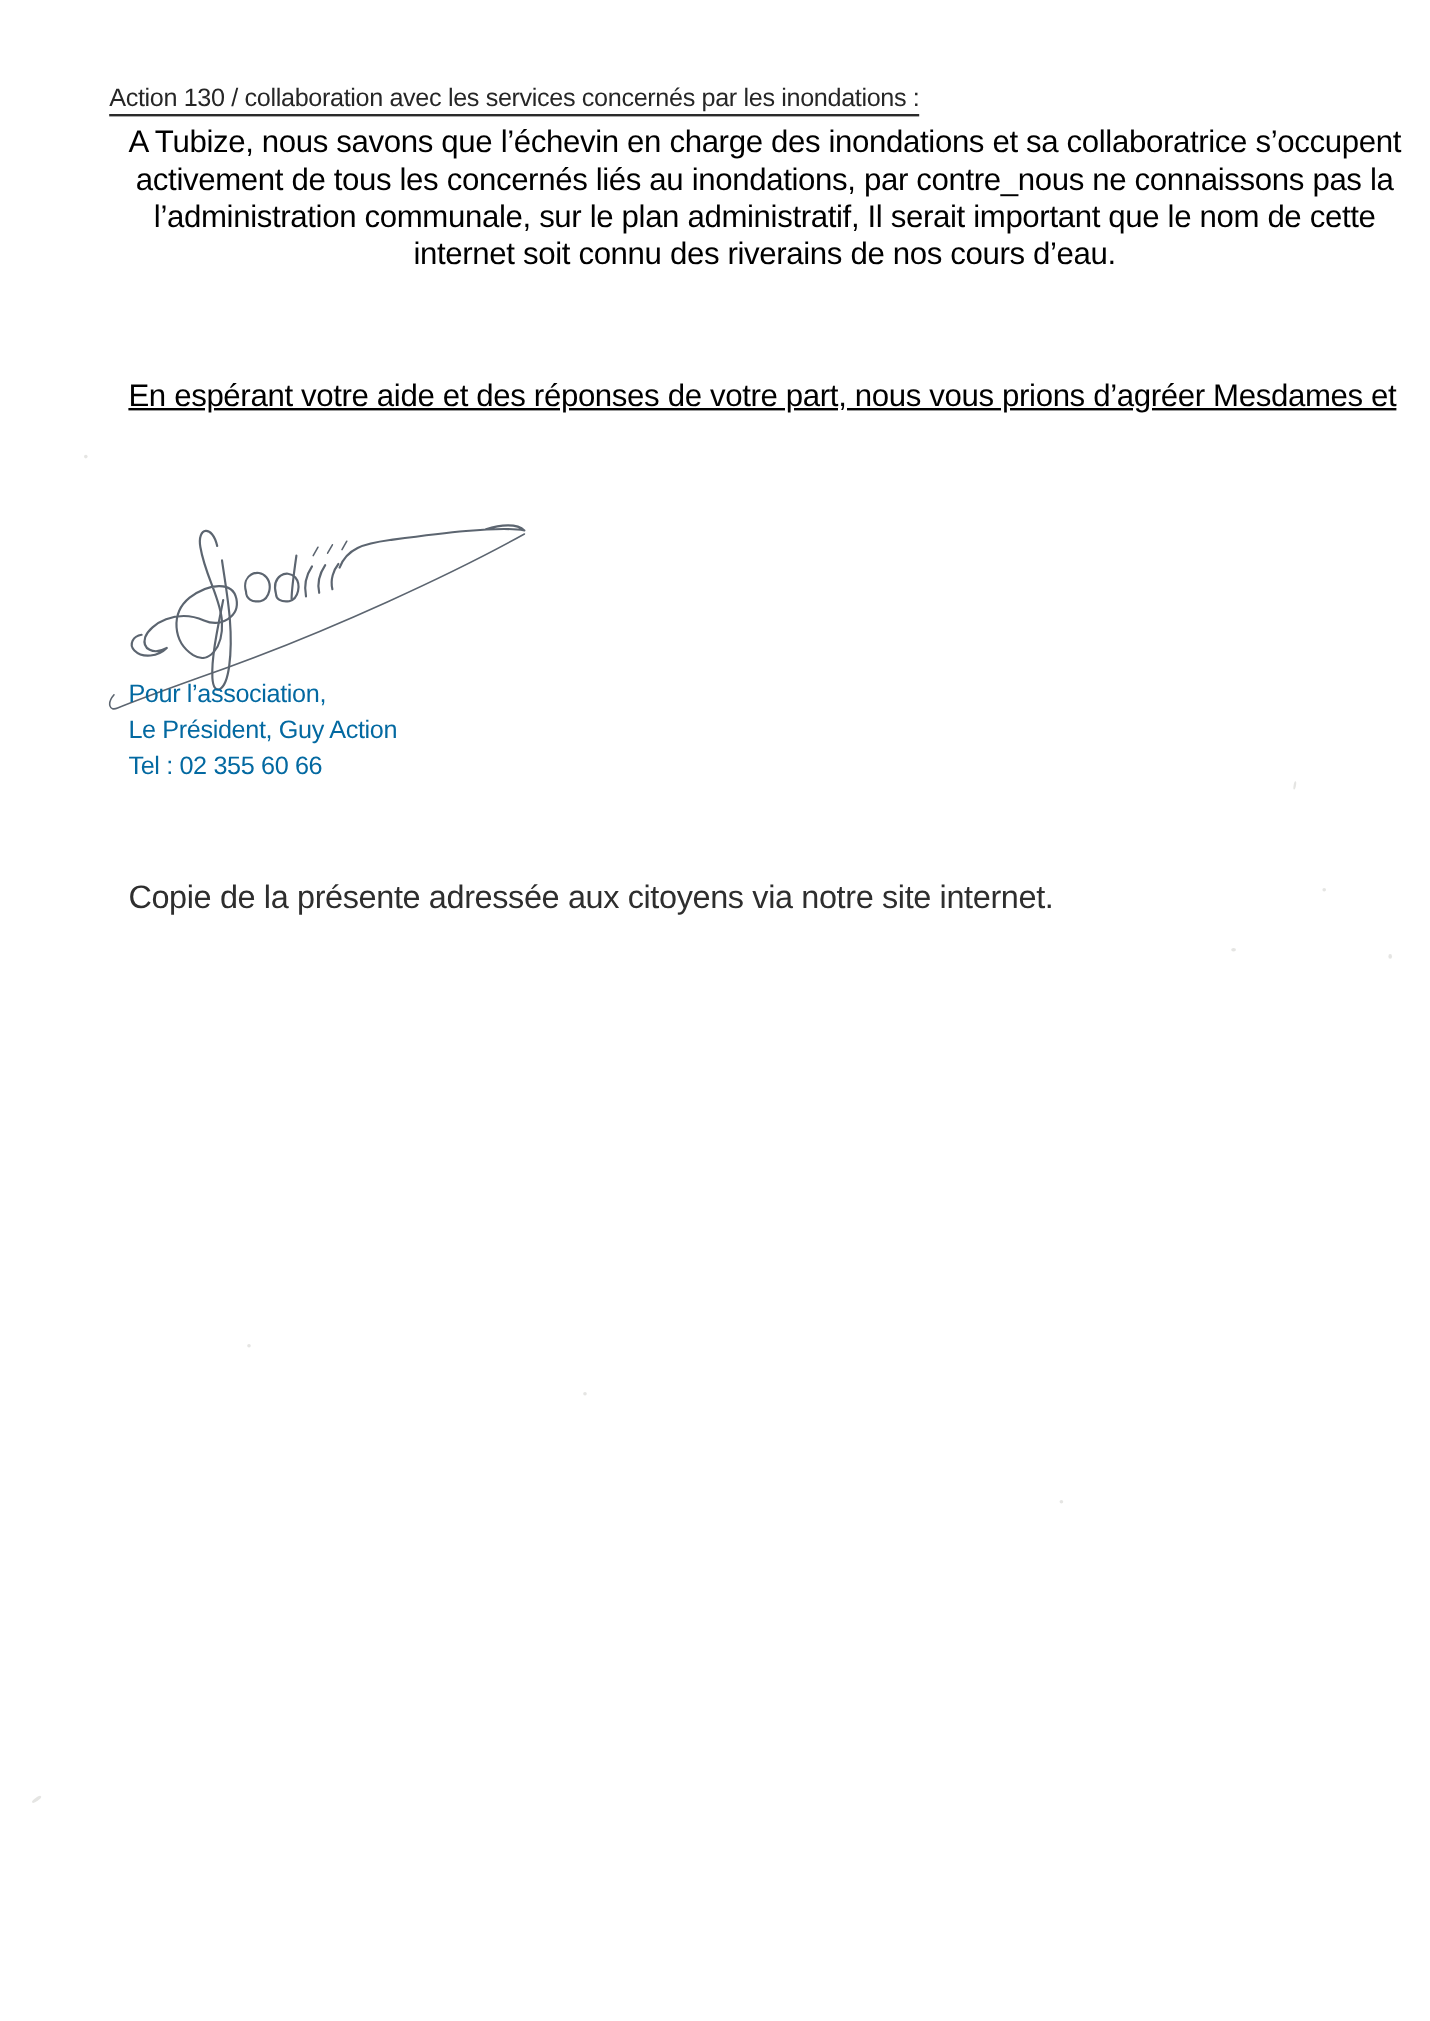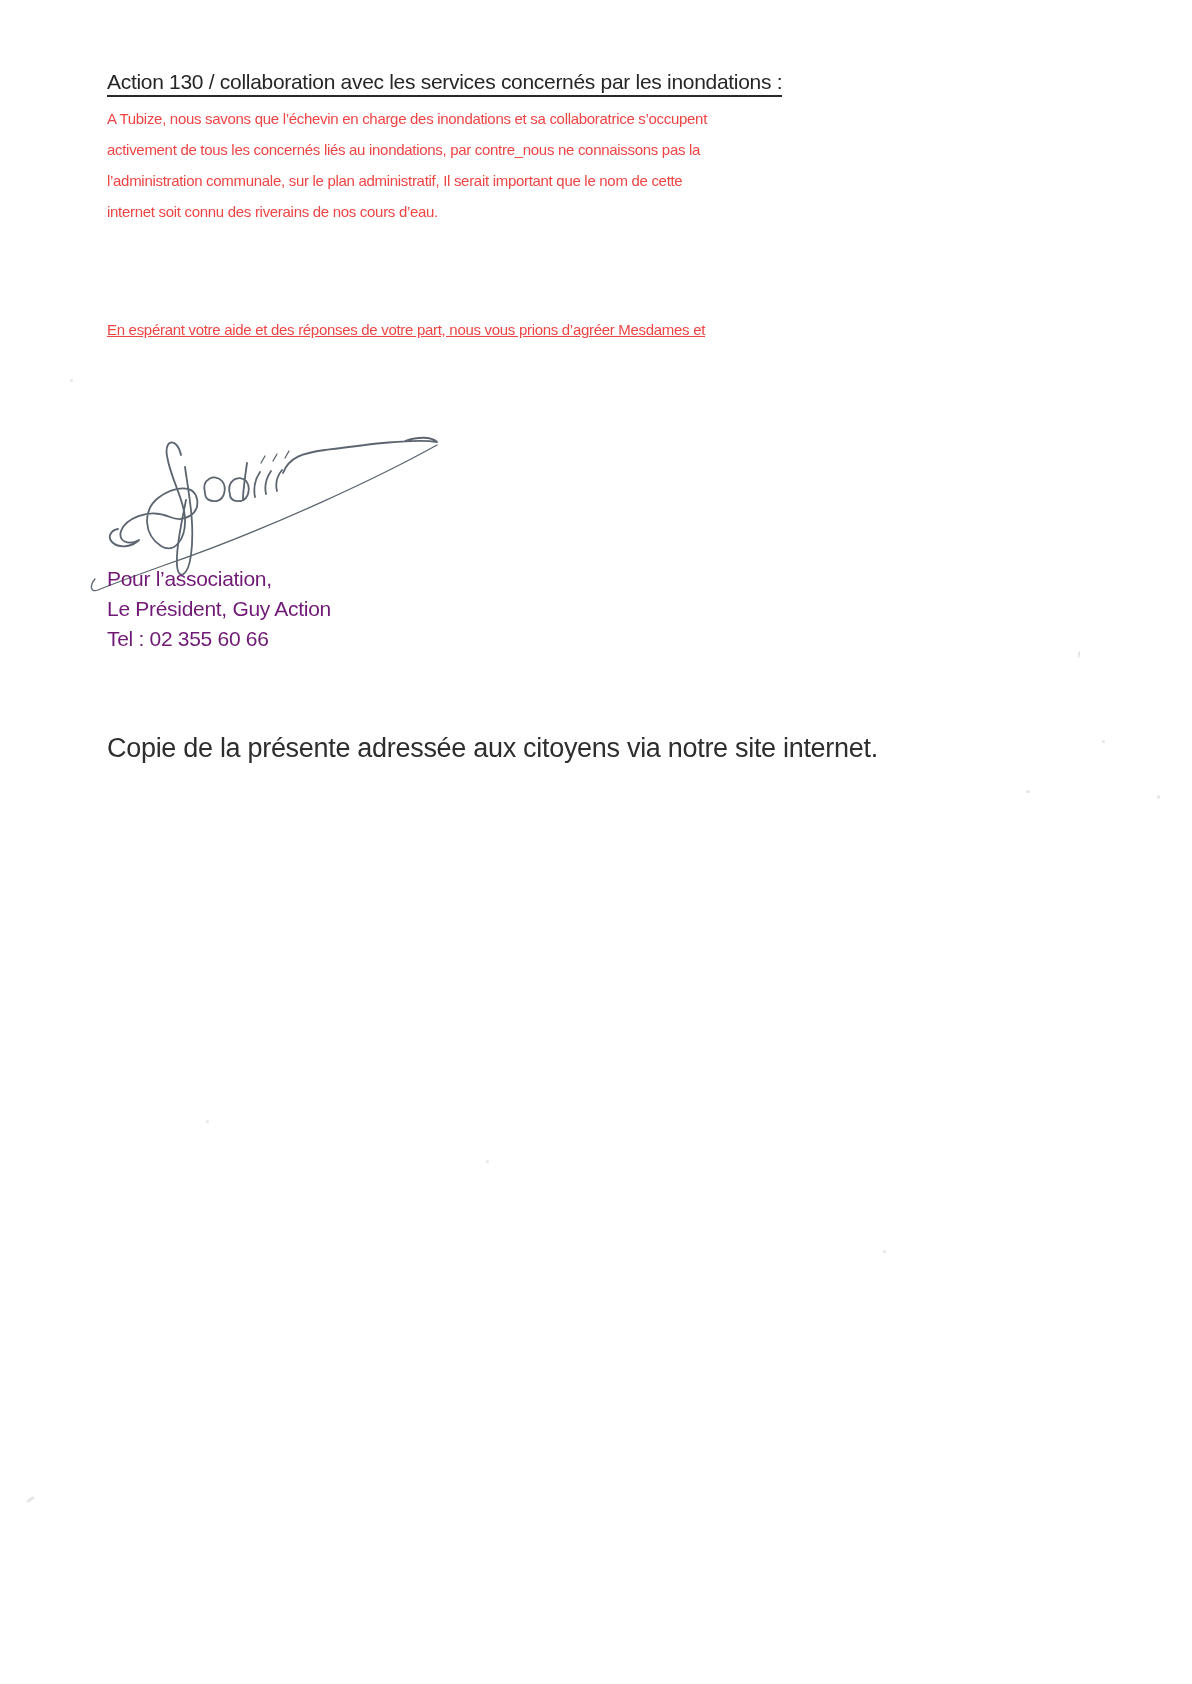--- a/index.html
+++ b/index.html
@@ -11,50 +11,51 @@
     position: relative;
     width: 1192px;
     height: 1684px;
     background: #ffffff;
     overflow: hidden;
     font-family: "Liberation Sans", sans-serif;
     color: #2e2e2e;
   }
   .heading {
     position: absolute;
-    left: 107px;
+    left: 91px;
     top: 70px;
     font-size: 21px;
     letter-spacing: -0.3px;
     color: #262626;
     white-space: nowrap;
   }
   .heading .heading-text {
     border-bottom: 2px solid #2a2a2a;
     padding-bottom: 2px;
   }
   .para {
     position: absolute;
     left: 107px;
-    font-size: 15px;
+    font-size: 26px;
     letter-spacing: -0.3px;
     line-height: 31px;
-    color: #ef4444;
+    color: #000000;
     white-space: nowrap;
+    text-align: center;
   }
   .para-1 { top: 103px; }
   .para-2 { top: 314px; text-decoration: underline; }
   .signoff {
     position: absolute;
     left: 107px;
     top: 564px;
     font-size: 21px;
     letter-spacing: -0.3px;
     line-height: 30px;
-    color: #701a75;
+    color: #0369a1;
     white-space: nowrap;
   }
   .footer-note {
     position: absolute;
     left: 107px;
     top: 733px;
     font-size: 27px;
     letter-spacing: -0.3px;
     color: #2e2e2e;
     white-space: nowrap;

